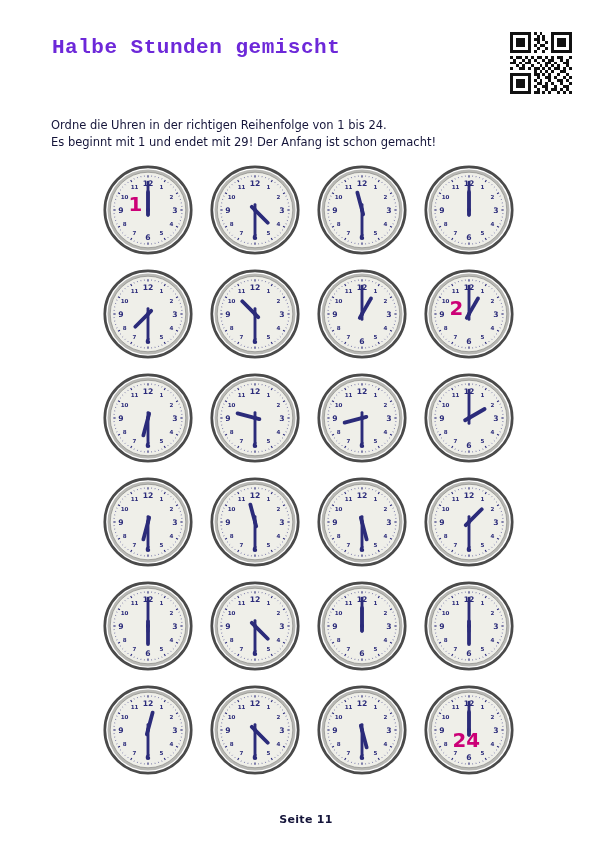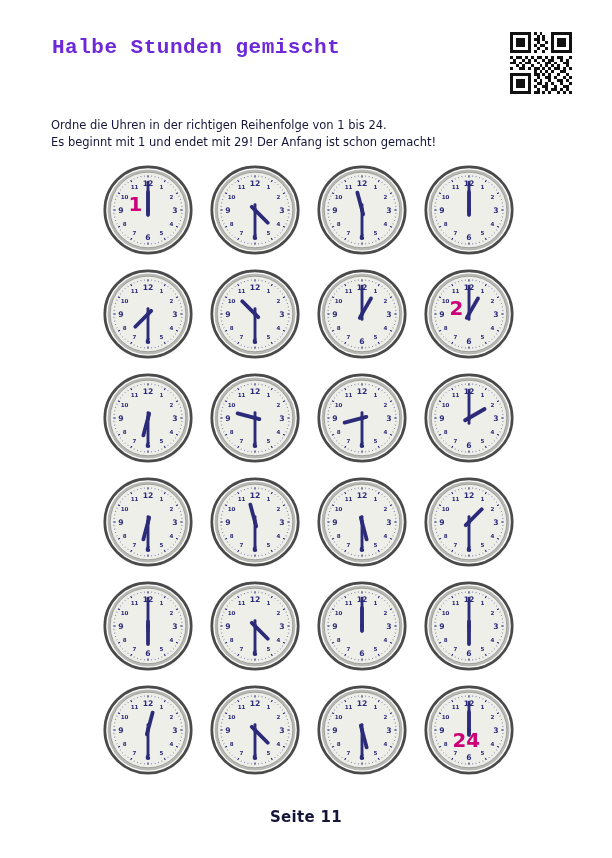--- a/index.html
+++ b/index.html
@@ -75,21 +75,21 @@
     width: 90px;
     height: 90px;
   }
   .clock svg { display: block; }
   .footer {
     position: absolute;
     left: 0;
     right: 0;
     bottom: 32px;
     text-align: center;
-    font-size: 15px;
+    font-size: 11px;
     font-weight: bold;
     color: #15153a;
     letter-spacing: 0.3px;
   }
 </style>
 </head>
 <body>
 
 <div class="page">
 

